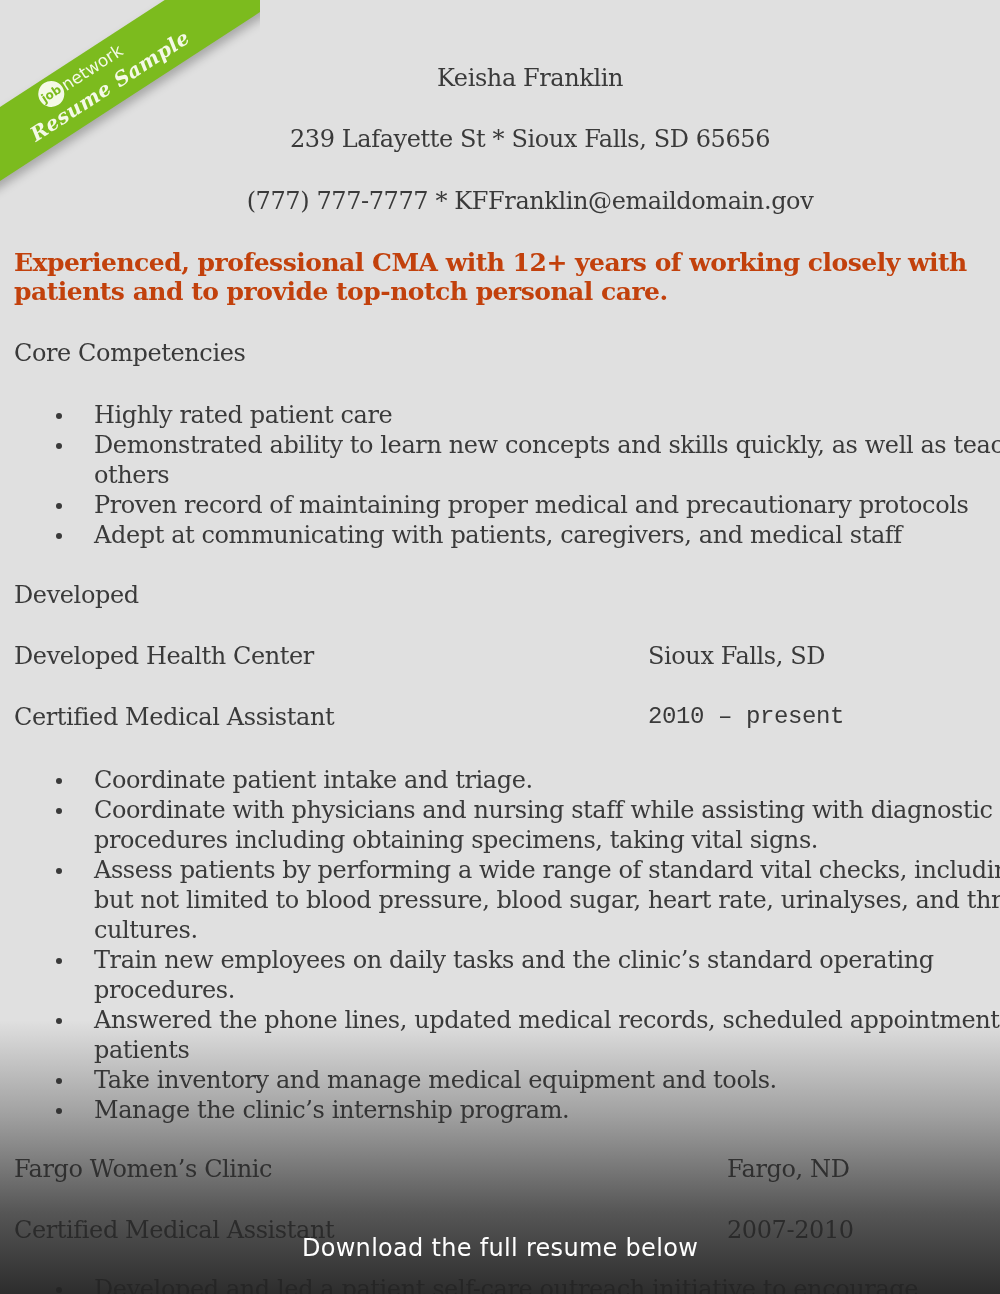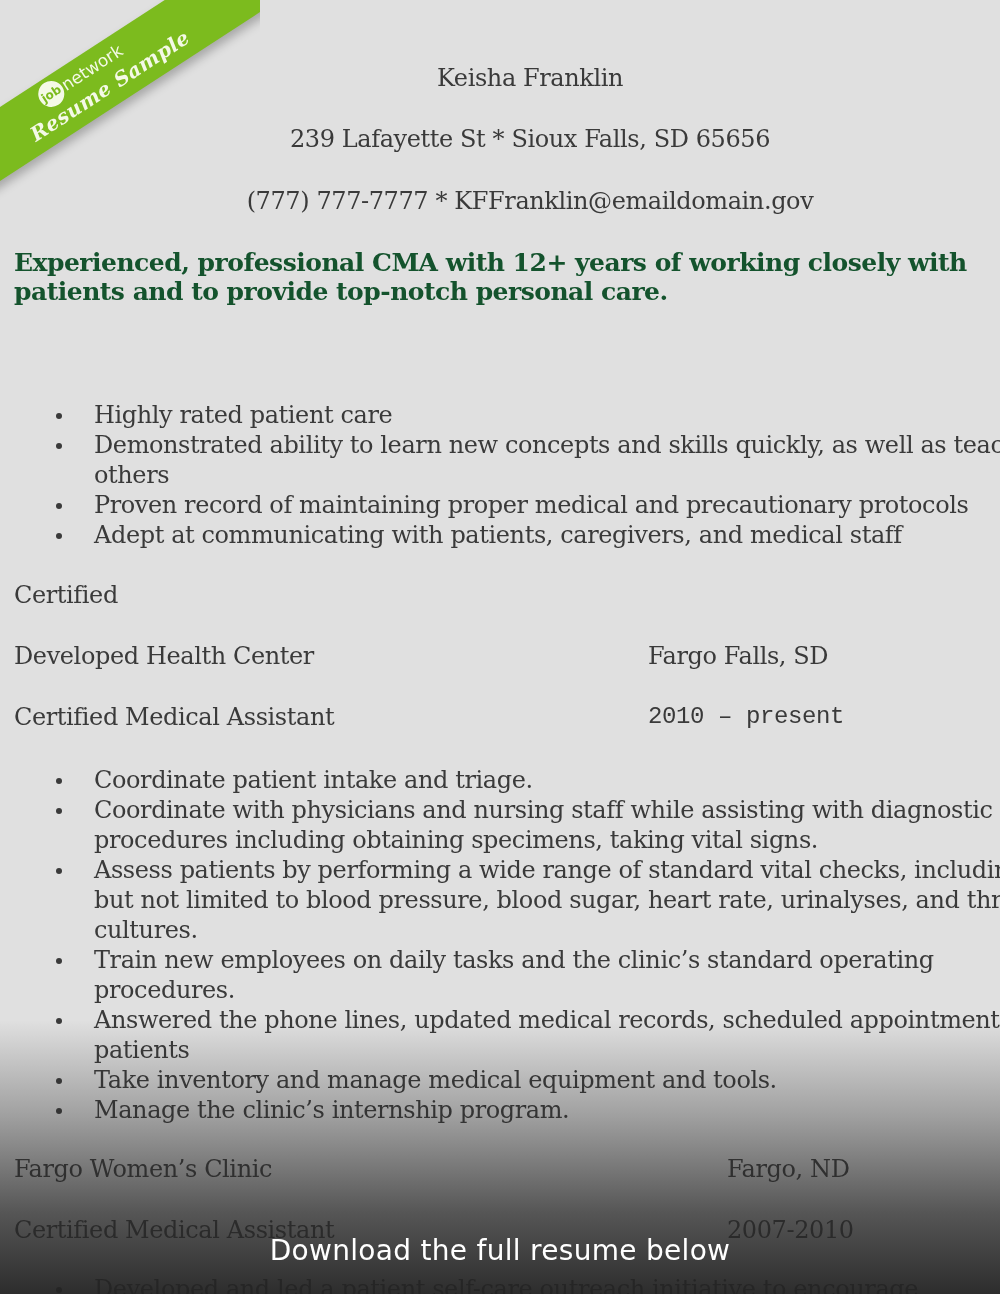--- a/index.html
+++ b/index.html
@@ -5,42 +5,42 @@
   html, body { margin: 0; padding: 0; }
   body {
     width: 1000px; height: 1294px; overflow: hidden; position: relative;
     background: #e0e0e0;
     font-family: "DejaVu Serif", "Liberation Serif", serif;
     color: #3a3a3a;
   }
   .page { position: absolute; left: 0; top: 0; width: 1000px; height: 1294px; }
   .line { position: absolute; white-space: nowrap; font-size: 24px; line-height: 30px; letter-spacing: -0.4px; }
   .center { left: 0; width: 1060px; text-align: center; }
-  .headline { position: absolute; left: 14px; top: 248px; width: 980px; font-size: 25px; line-height: 29px; font-weight: bold; color: #14532d; letter-spacing: -0.5px; }
+  .headline { position: absolute; left: 14px; top: 248px; width: 980px; font-size: 25px; line-height: 29px; font-weight: bold; color: #c2410c; letter-spacing: -0.5px; }
   .bullets { position: absolute; left: 0; margin: 0; padding: 0; list-style: none; }
   .bullets li { position: relative; padding-left: 94px; font-size: 24px; line-height: 30px; letter-spacing: -0.4px; white-space: nowrap; }
   .bullets li .dot { position: absolute; left: 56px; top: 13px; width: 6px; height: 6px; border-radius: 50%; background: #3a3a3a; }
   .bullets li .wrap { display: block; }
   .right { left: 648px; }
   .right2 { left: 727px; }
   .banner-wrap { position: absolute; left: 0; top: 0; width: 260px; height: 200px; overflow: hidden; z-index: 5; }
   .banner {
     position: absolute; left: -80px; top: 48px; width: 360px; height: 62px;
     background: #7cbb1e; transform: rotate(-33deg); transform-origin: center;
     box-shadow: 0 6px 10px rgba(0,0,0,0.25);
   }
   .banner-logo { position: absolute; left: 118px; top: 4px; display: flex; align-items: center; color: #f4f9e6; font-family: "DejaVu Sans", sans-serif; font-size: 17px; }
   .logo-circle { width: 26px; height: 26px; border-radius: 50%; background: #f4f9e6; color: #7cbb1e; font-size: 12px; font-weight: bold; display: flex; align-items: center; justify-content: center; margin-right: 1px; }
   .banner-text { position: absolute; left: 92px; top: 30px; color: #f4f9e6; font-family: "DejaVu Serif", serif; font-style: italic; font-weight: bold; font-size: 20px; letter-spacing: 0.5px; }
   .fade {
     position: absolute; left: 0; top: 1020px; width: 1000px; height: 274px; z-index: 3;
     background: linear-gradient(to bottom, rgba(40,40,40,0) 0%, rgba(40,40,40,0.35) 35%, rgba(40,40,40,0.75) 70%, rgba(35,35,35,0.95) 100%);
     pointer-events: none;
   }
-  .cta { position: absolute; left: 0; top: 1234px; width: 1000px; text-align: center; z-index: 4; color: #ffffff; font-family: "DejaVu Sans", sans-serif; font-size: 28px; letter-spacing: 0.3px; cursor: pointer; }
+  .cta { position: absolute; left: 0; top: 1234px; width: 1000px; text-align: center; z-index: 4; color: #ffffff; font-family: "DejaVu Sans", sans-serif; font-size: 24px; letter-spacing: 0.3px; cursor: pointer; }
 </style>
 </head>
 <body>
 
 <div class="page">
 
   <div class="banner-wrap">
     <div class="banner">
       <div class="banner-logo">
         <span class="logo-circle">job</span>
@@ -49,20 +49,21 @@
       <div class="banner-text">Resume Sample</div>
     </div>
   </div>
 
   <div class="line center" style="top:63px;">Keisha Franklin</div>
   <div class="line center" style="top:124px;">239 Lafayette St * Sioux Falls, SD 65656</div>
   <div class="line center" style="top:186px;">(777) 777-7777 * KFFranklin@emaildomain.gov</div>
 
   <div class="headline">Experienced, professional CMA with 12+ years of working closely with patients and to provide top-notch personal care.</div>
 
+  <div class="line" style="left:14px; top:338px;">Core Competencies</div>
 
   <ul class="bullets" style="top:400px;">
     <li>
         <span class="dot"></span>
         <span class="wrap">Highly  rated patient care</span>
       </li>
     <li>
         <span class="dot"></span>
         <span class="wrap">Demonstrated ability to learn new concepts and skills quickly, as well as teach</span>
         <span class="wrap">others</span>
@@ -70,24 +71,24 @@
     <li>
         <span class="dot"></span>
         <span class="wrap">Proven record of maintaining  proper medical and precautionary protocols</span>
       </li>
     <li>
         <span class="dot"></span>
         <span class="wrap">Adept at communicating  with patients, caregivers, and medical staff</span>
       </li>
   </ul>
 
-  <div class="line" style="left:14px; top:580px;">Certified</div>
+  <div class="line" style="left:14px; top:580px;">Developed</div>
 
   <div class="line" style="left:14px; top:641px;">Developed Health Center</div>
-  <div class="line right" style="top:641px;">Fargo Falls, SD</div>
+  <div class="line right" style="top:641px;">Sioux Falls, SD</div>
   <div class="line" style="left:14px; top:702px;">Certified Medical Assistant</div>
   <div class="line right" style="top:702px;font-family:Liberation Mono, monospace;">2010 – present</div>
 
   <ul class="bullets" style="top:765px;">
     <li>
         <span class="dot"></span>
         <span class="wrap">Coordinate  patient intake and triage.</span>
       </li>
     <li>
         <span class="dot"></span>

